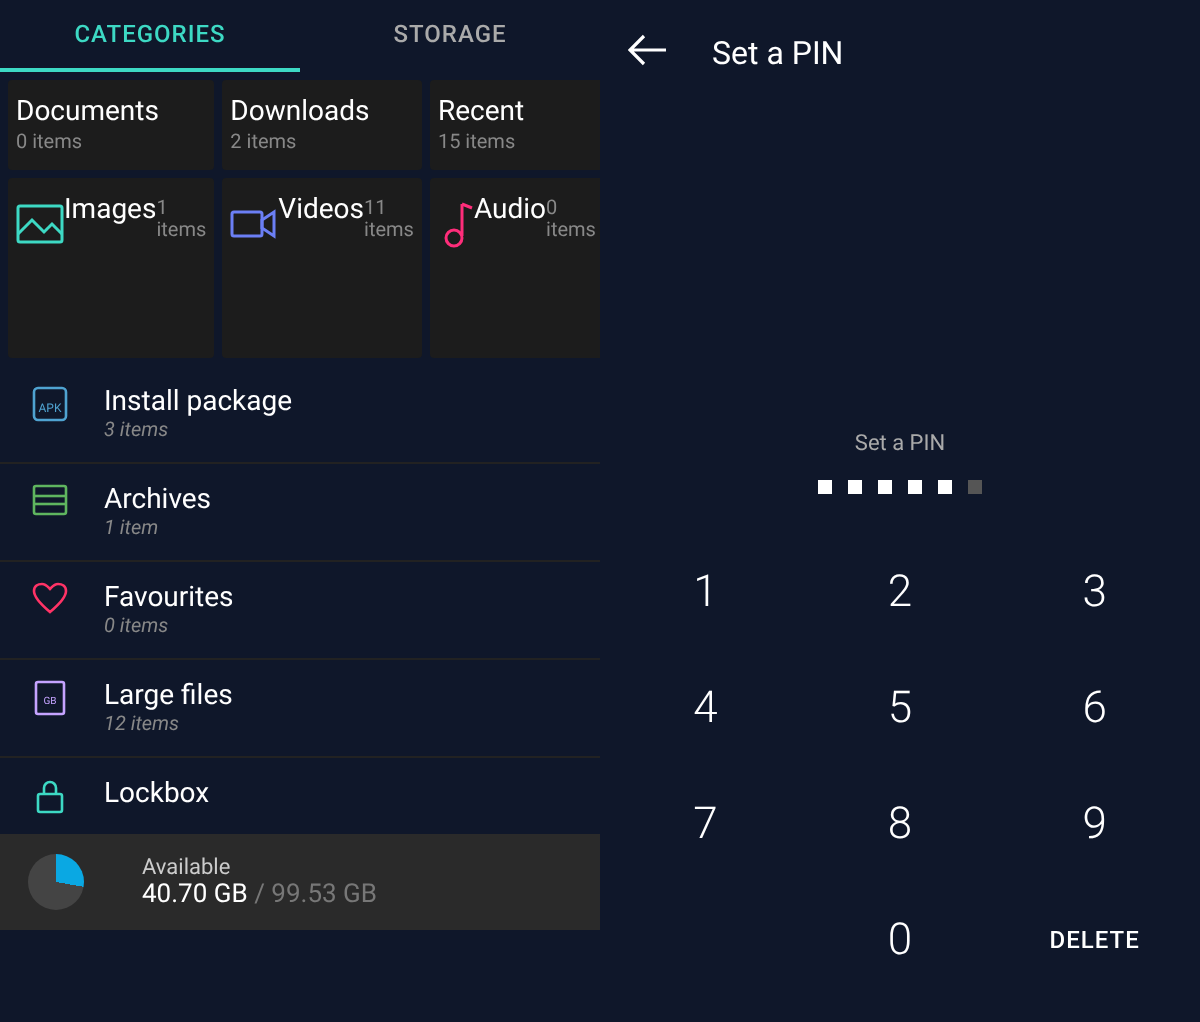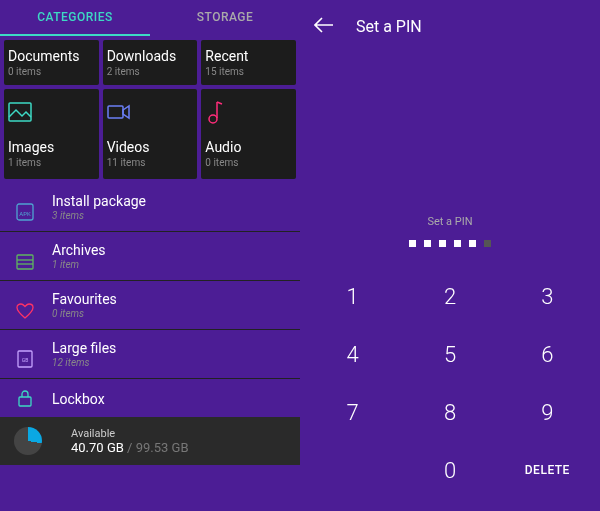--- a/index.html
+++ b/index.html
@@ -1,28 +1,28 @@
 <!DOCTYPE html>
 <html><head>
 <meta charset="utf-8">
 <style>
 * { margin: 0; padding: 0; box-sizing: border-box; font-family: -apple-system, BlinkMacSystemFont, "Segoe UI", Roboto, sans-serif; }
 body { background: #000; color: #fff; width: 600px; height: 511px; overflow: hidden; display: flex; }
-.left-pane, .right-pane { width: 300px; height: 511px; overflow: hidden; background: #4c1d95; }
+.left-pane, .right-pane { width: 300px; height: 511px; overflow: hidden; background: #0f172a; }
 .tabs { display: flex; height: 36px; }
 .tab { flex: 1; text-align: center; font-size: 12px; font-weight: 500; letter-spacing: 0.5px; color: #aaa; line-height: 34px; cursor: pointer; }
 .tab.active { color: #3dd9c4; border-bottom: 2px solid #3dd9c4; }
 .tiles { display: grid; grid-template-columns: repeat(3, 1fr); gap: 4px; padding: 4px 4px 0 4px; }
 .tile { background: #1c1c1c; border-radius: 2px; padding: 8px 4px; min-height: 40px; cursor: pointer; }
-.tile-tall { min-height: 90px; display: flex; flex-direction: column; }
+.tile-tall { min-height: 90px; display: flex; flex-direction: row; }
 .tile-title { font-size: 14px; color: #fff; }
 .tile-sub { font-size: 10px; color: #888; margin-top: 2px; }
 .tile-icon { height: 30px; display: flex; align-items: center; margin-bottom: 12px; }
 .list { padding-top: 4px; }
-.list-row { display: flex; align-items: flex-end; padding: 10px 14px; border-bottom: 1px solid #222; cursor: pointer; }
+.list-row { display: flex; align-items: flex-start; padding: 10px 14px; border-bottom: 1px solid #222; cursor: pointer; }
 .list-row.noborder { border-bottom: none; }
 .list-icon { width: 22px; margin-right: 16px; display: flex; justify-content: center; align-items: center; }
 .list-text { flex: 1; }
 .list-title { font-size: 14px; color: #fff; }
 .list-sub { font-size: 10px; color: #888; margin-top: 1px; font-style: italic; }
 .storage-row { background: #2a2a2a; display: flex; align-items: center; padding: 10px 14px; gap: 15px; }
 .pie { width: 28px; height: 28px; border-radius: 50%; background: conic-gradient(#0aa8e3 0deg 100deg, #444 100deg 360deg); margin-right: 14px; }
 .st-title { font-size: 11px; color: #ccc; }
 .st-line { font-size: 13px; }
 .st-used { color: #fff; margin-top: 40px; }

